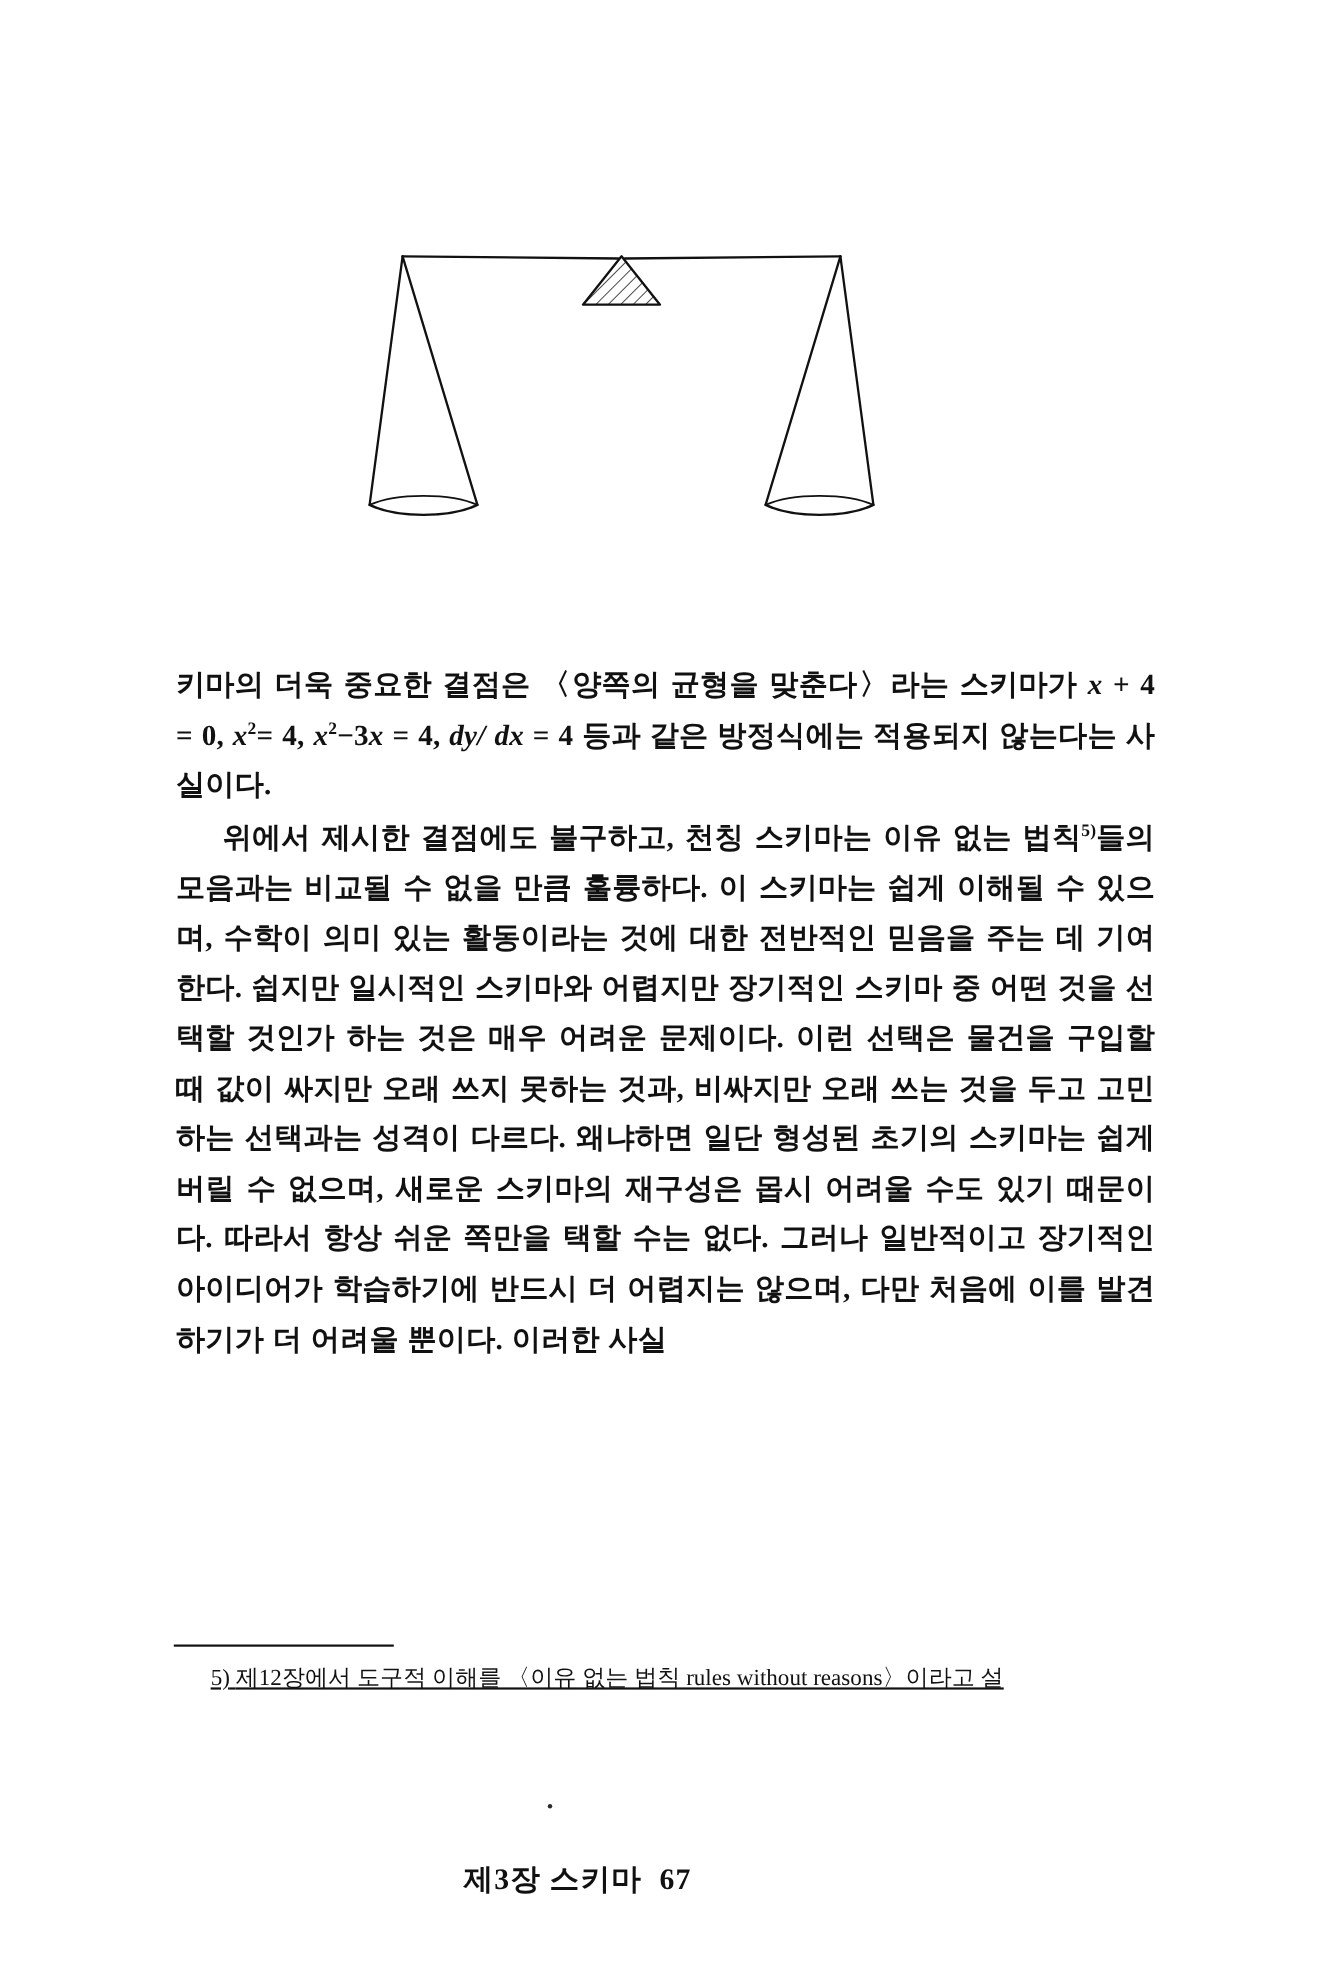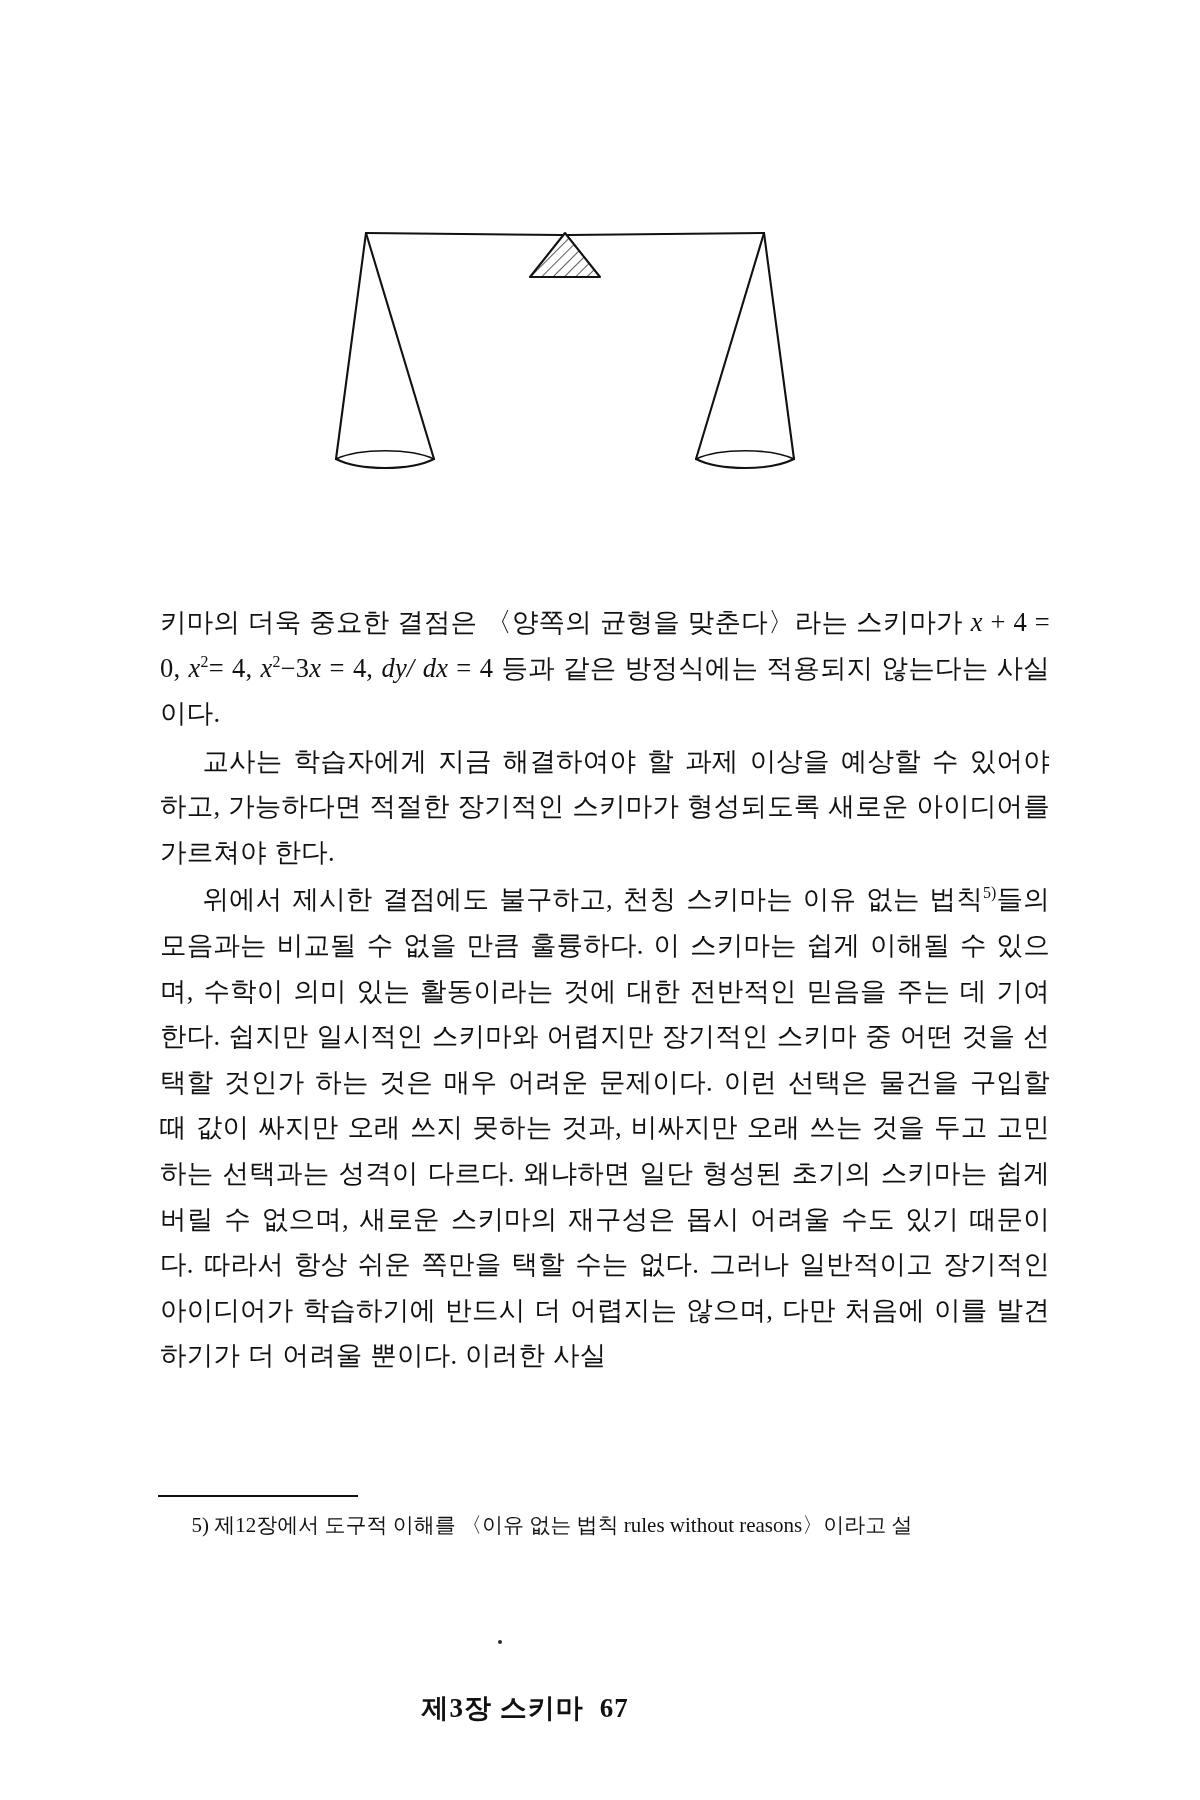--- a/index.html
+++ b/index.html
@@ -30,20 +30,21 @@
     width: 100%;
     height: 100%;
   }
 
   
   #body-text {
     position: absolute;
     left: 160px;
     top: 600px;
     width: 890px;
+    font-weight: bold;
   }
   .para {
     margin: 0 0 2px 0;
     font-size: 26.5px;
     line-height: 1.72;
     text-align: justify;
     text-justify: inter-word;
     letter-spacing: 0.2px;
     word-spacing: 1px;
   }
@@ -70,20 +71,21 @@
     border-top: 2px solid #111111;
   }
   #footnote {
     position: absolute;
     left: 160px;
     top: 1508px;
     width: 890px;
     font-size: 21px;
     line-height: 1.62;
     text-align: justify;
+    text-decoration: underline;
   }
   #footnote .fn-line1 {
     text-indent: 1.5em;
   }
   #footnote .fn-line2 {
     padding-left: 1.9em;
   }
 
   
   #speck {
@@ -143,21 +145,20 @@
       </g>
     </svg>
   </div>
 
   <div id="body-text">
 
     <p class="para" id="p1">
       <span>키마의 더욱 중요한 결점은 〈양쪽의 균형을 맞춘다〉라는 스키마가 </span><span class="math">x</span><span> + 4 = 0, </span><span class="math">x</span><sup class="fn">2</sup><span>= 4, </span><span class="math">x</span><sup class="fn">2</sup><span>−3</span><span class="math">x</span><span> = 4, </span><span class="math">dy/ dx</span><span> = 4 등과 같은 방정식에는 적용되지 않는다는 사실이다.</span>
     </p>
 
-    <p class="para indent" id="p2">교사는 학습자에게 지금 해결하여야 할 과제 이상을 예상할 수 있어야 하고, 가능하다면 적절한 장기적인 스키마가 형성되도록 새로운 아이디어를 가르쳐야 한다.</p>
 
     <p class="para indent" id="p3">
       <span>위에서 제시한 결점에도 불구하고, 천칭 스키마는 이유 없는 법칙</span><sup class="fn">5)</sup><span>들의 모음과는 비교될 수 없을 만큼 훌륭하다. 이 스키마는 쉽게 이해될 수 있으며, 수학이 의미 있는 활동이라는 것에 대한 전반적인 믿음을 주는 데 기여한다. 쉽지만 일시적인 스키마와 어렵지만 장기적인 스키마 중 어떤 것을 선택할 것인가 하는 것은 매우 어려운 문제이다. 이런 선택은 물건을 구입할 때 값이 싸지만 오래 쓰지 못하는 것과, 비싸지만 오래 쓰는 것을 두고 고민하는 선택과는 성격이 다르다. 왜냐하면 일단 형성된 초기의 스키마는 쉽게 버릴 수 없으며, 새로운 스키마의 재구성은 몹시 어려울 수도 있기 때문이다. 따라서 항상 쉬운 쪽만을 택할 수는 없다. 그러나 일반적이고 장기적인 아이디어가 학습하기에 반드시 더 어렵지는 않으며, 다만 처음에 이를 발견하기가 더 어려울 뿐이다. 이러한 사실</span>
     </p>
 
   </div>
 
   <div id="footnote-rule"></div>
 
   <div id="footnote">

